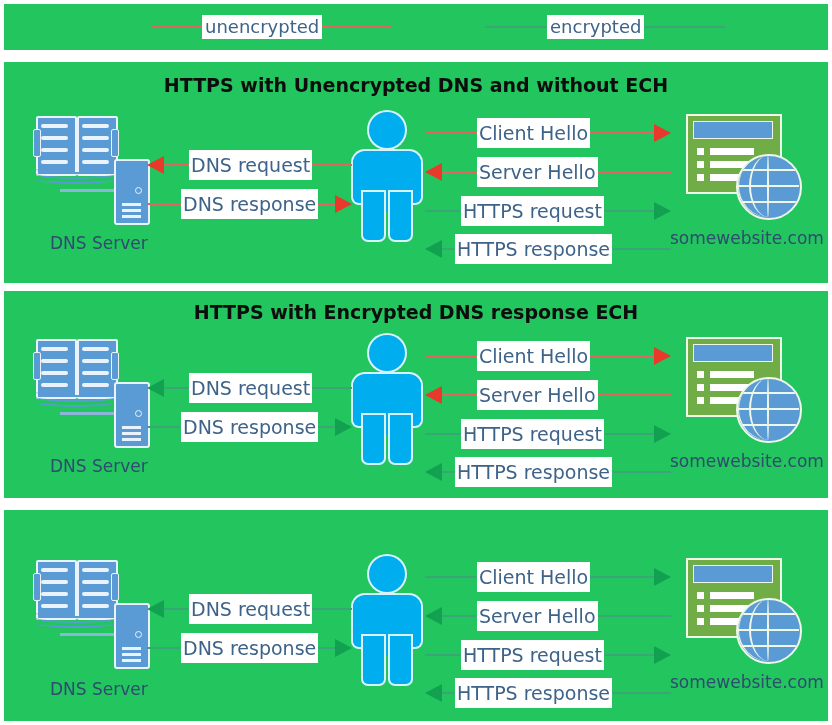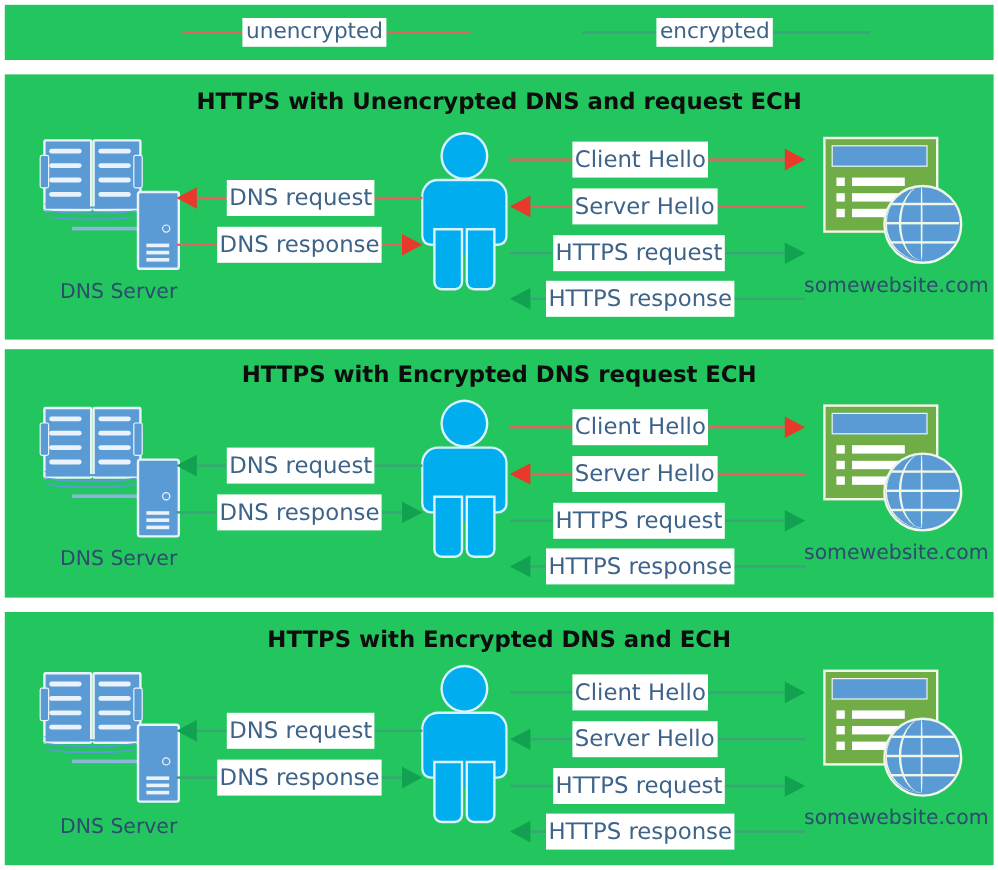--- a/index.html
+++ b/index.html
@@ -95,21 +95,21 @@
       <div class="legend-line" style="left:0;width:240px;background:#e06666;"></div>
       <div class="legend-text" style="left:50px;">unencrypted</div>
     </div>
     <div class="legend-item" id="legend-encrypted" style="left:481px;width:240px;">
       <div class="legend-line" style="left:0;width:240px;background:#3aa675;"></div>
       <div class="legend-text" style="left:62px;">encrypted</div>
     </div>
   </div>
 
   <div class="panel" id="panel-1">
-    <div class="panel-title" style="top:12px;">HTTPS with Unencrypted DNS and request ECH</div>
+    <div class="panel-title" style="top:12px;">HTTPS with Unencrypted DNS and without ECH</div>
 
     <div class="dns-icon" style="left:32px;top:54px;width:110px;height:105px;">
       <div class="connector" style="left:24px;top:73px;width:60px;"></div>
       <div class="book">
         <div class="bk-half bk-left"></div>
           <div class="bk-half bk-right"></div>
         <div class="spineL"></div>
           <div class="spineR"></div>
         <div class="bk-line" style="top:8px;"></div>
           <div class="bk-line" style="top:20px;"></div>
@@ -192,21 +192,21 @@
       <div class="flow-label" style="left:36px;">HTTPS request</div>
     </div>
     <div class="flow-row" style="left:421px;top:172px;width:246px;color:#12a150;">
       <div class="flow-line" style="left:17px;width:229px;background:#3aa675;"></div>
       <div class="arrow-head arrow-left" style="left:0;"></div>
       <div class="flow-label" style="left:30px;">HTTPS response</div>
     </div>
   </div>
 
   <div class="panel" id="panel-2">
-    <div class="panel-title" style="top:10px;">HTTPS with Encrypted DNS request ECH</div>
+    <div class="panel-title" style="top:10px;">HTTPS with Encrypted DNS response ECH</div>
 
     <div class="dns-icon" style="left:32px;top:48px;width:110px;height:105px;">
       <div class="connector" style="left:24px;top:73px;width:60px;"></div>
       <div class="book">
         <div class="bk-half bk-left"></div>
           <div class="bk-half bk-right"></div>
         <div class="spineL"></div>
           <div class="spineR"></div>
         <div class="bk-line" style="top:8px;"></div>
           <div class="bk-line" style="top:20px;"></div>
@@ -289,21 +289,20 @@
       <div class="flow-label" style="left:36px;">HTTPS request</div>
     </div>
     <div class="flow-row" style="left:421px;top:166px;width:246px;color:#12a150;">
       <div class="flow-line" style="left:17px;width:229px;background:#3aa675;"></div>
       <div class="arrow-head arrow-left" style="left:0;"></div>
       <div class="flow-label" style="left:30px;">HTTPS response</div>
     </div>
   </div>
 
   <div class="panel" id="panel-3">
-    <div class="panel-title" style="top:12px;">HTTPS with Encrypted DNS and ECH</div>
 
     <div class="dns-icon" style="left:32px;top:50px;width:110px;height:105px;">
       <div class="connector" style="left:24px;top:73px;width:60px;"></div>
       <div class="book">
         <div class="bk-half bk-left"></div>
           <div class="bk-half bk-right"></div>
         <div class="spineL"></div>
           <div class="spineR"></div>
         <div class="bk-line" style="top:8px;"></div>
           <div class="bk-line" style="top:20px;"></div>

